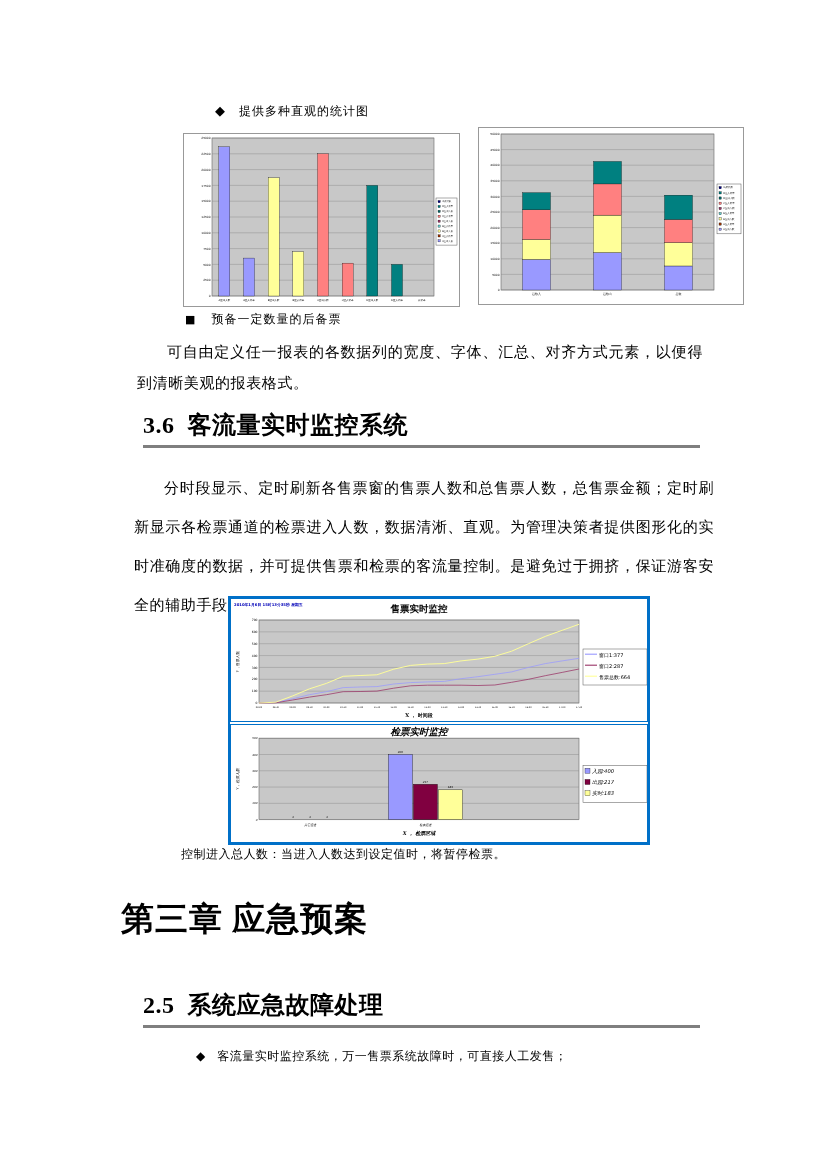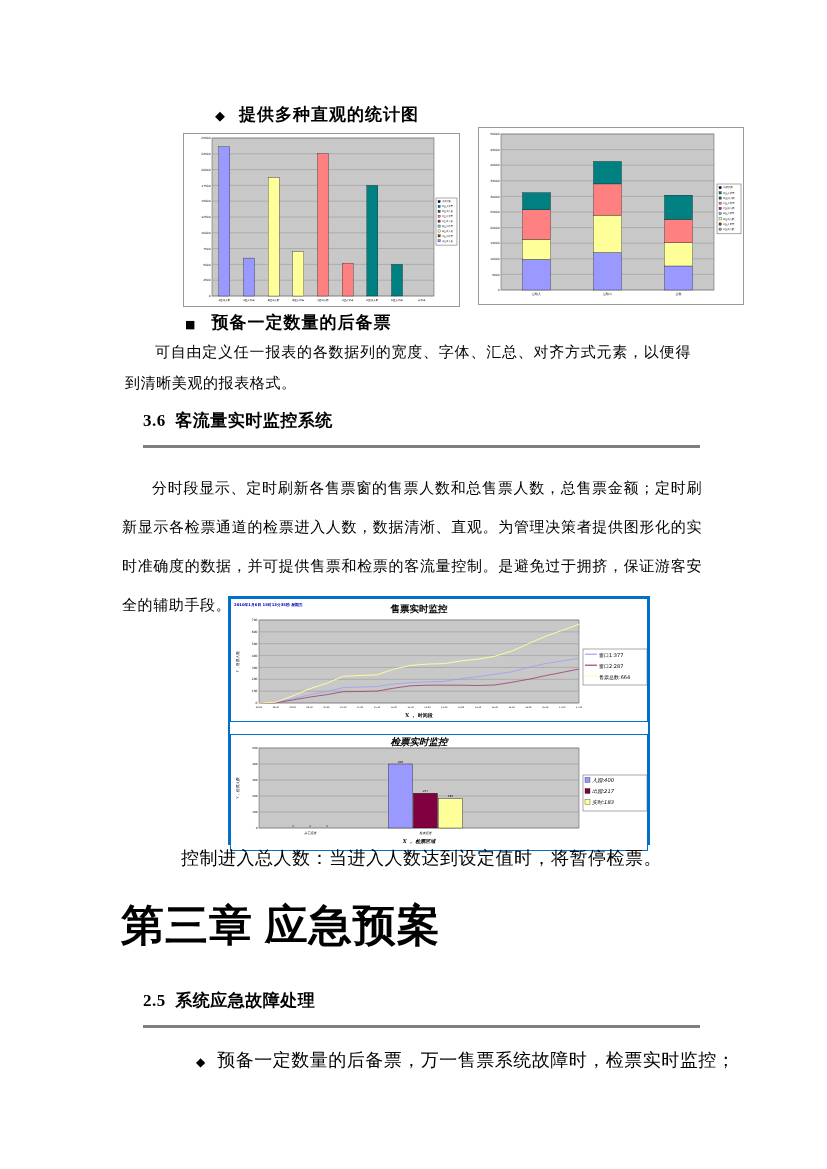--- a/index.html
+++ b/index.html
@@ -2,29 +2,29 @@
 <html><head>
 <meta charset="utf-8">
 <style>
   html,body{margin:0;padding:0;background:#ffffff;}
   .page{position:relative;width:827px;height:1169px;background:#fff;overflow:hidden;
         font-family:"Liberation Serif","DejaVu Serif",serif;color:#000;}
   .abs{position:absolute;}
   .bullet-line{display:flex;align-items:baseline;}
   .diamond{font-size:13px;margin-right:14px;font-family:"DejaVu Sans",sans-serif;}
   .square-marker{font-size:11px;margin-right:16px;font-family:"DejaVu Sans",sans-serif;}
-  .b-text{font-size:17px;font-weight:bold;letter-spacing:1px;}
-  .plain-text{font-size:18px;letter-spacing:0.5px;}
-  .para{font-size:15px;line-height:31px;text-indent:2em;text-align:justify;letter-spacing:0.6px;}
-  .sec{font-size:17px;font-weight:bold;white-space:pre;letter-spacing:0.5px;}
+  .b-text{font-size:12px;font-weight:normal;letter-spacing:1px;}
+  .plain-text{font-size:12px;letter-spacing:0.5px;}
+  .para{font-size:15px;line-height:31px;text-indent:2em;text-align:justify;letter-spacing:0.6px;margin-left:12px;}
+  .sec{font-size:24px;font-weight:bold;white-space:pre;letter-spacing:0.5px;}
   .rule{height:3px;background:#7F7F7F;}
-  .chapter{font-size:43px;font-weight:bold;letter-spacing:1px;}
+  .chapter{font-size:33px;font-weight:bold;letter-spacing:1px;}
   .chart-box{background:#fff;border:1px solid #999;}
   .chart-box svg,.fig-chart svg{display:block;width:100%;height:100%;}
-  .figure{border:2px solid #0070C8;background:#fff;display:flex;flex-direction:column;gap:12px;box-sizing:border-box;}
+  .figure{border:2px solid #0070C8;background:#fff;display:flex;flex-direction:column;gap:2px;box-sizing:border-box;}
   .fig-chart{border:1px solid #0070C8;box-sizing:border-box;background:#fff;}
   .fig-chart.top{height:124px;flex:none;}
   .fig-chart.bottom{flex:1;font-style:italic;}
 </style>
 </head>
 <body>
 
 <div class="page">
 
   <div class="abs bullet-line" style="left:215px;top:103px;">
@@ -268,16 +268,16 @@
 
   <div class="abs plain-text" style="left:181px;top:846px;">控制进入总人数：当进入人数达到设定值时，将暂停检票。</div>
 
   <div class="abs chapter" style="left:121px;top:897px;">第三章 应急预案</div>
 
   <div class="abs sec" style="left:143px;top:989px;">2.5  系统应急故障处理</div>
   <div class="abs rule" style="left:143px;top:1025px;width:557px;"></div>
 
   <div class="abs bullet-line" style="left:196px;top:1048px;">
     <span class="diamond" style="font-size:12px;margin-right:12px;">◆</span>
-    <span class="plain-text">预备一定数量的后备票，万一售票系统故障时，检票实时监控；</span>
+    <span class="plain-text">客流量实时监控系统，万一售票系统故障时，可直接人工发售；</span>
   </div>
 
 </div>
 
 </body></html>

